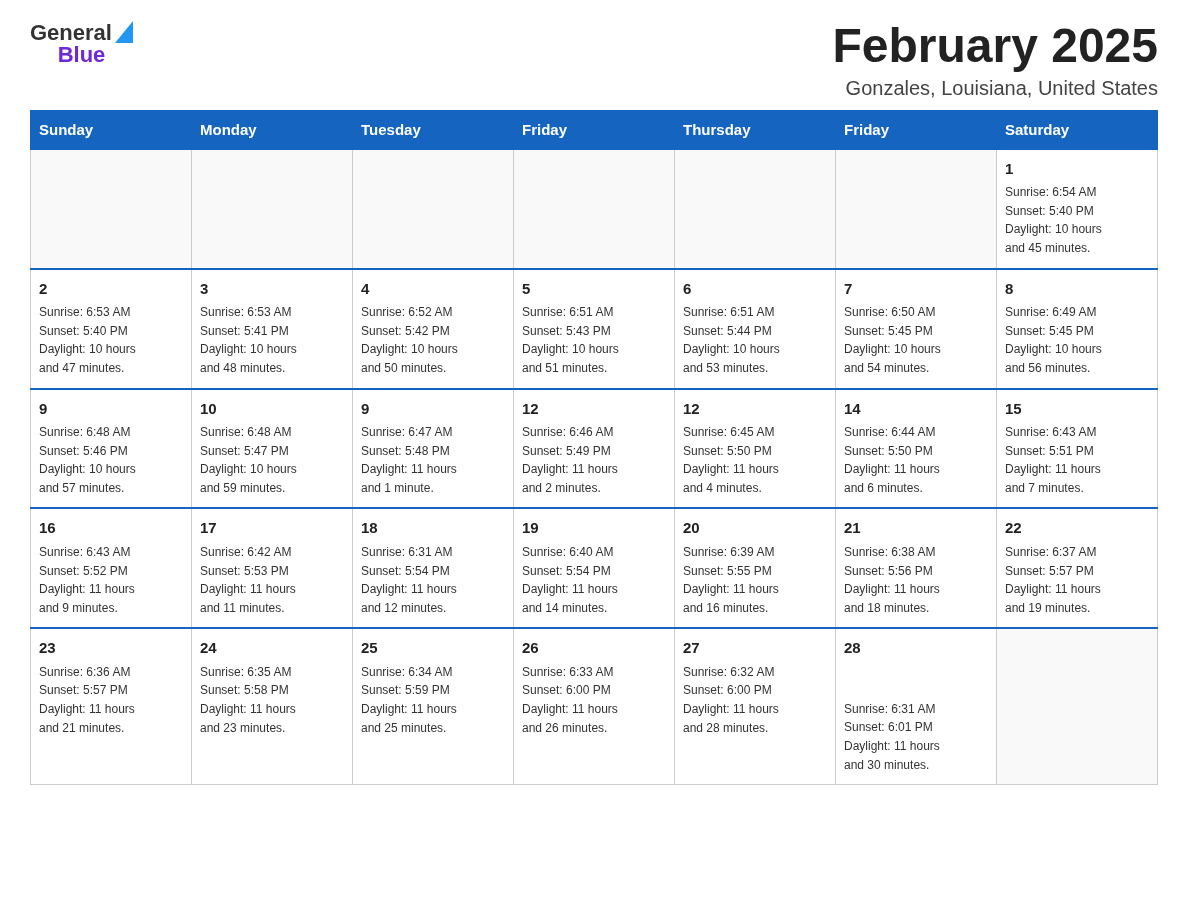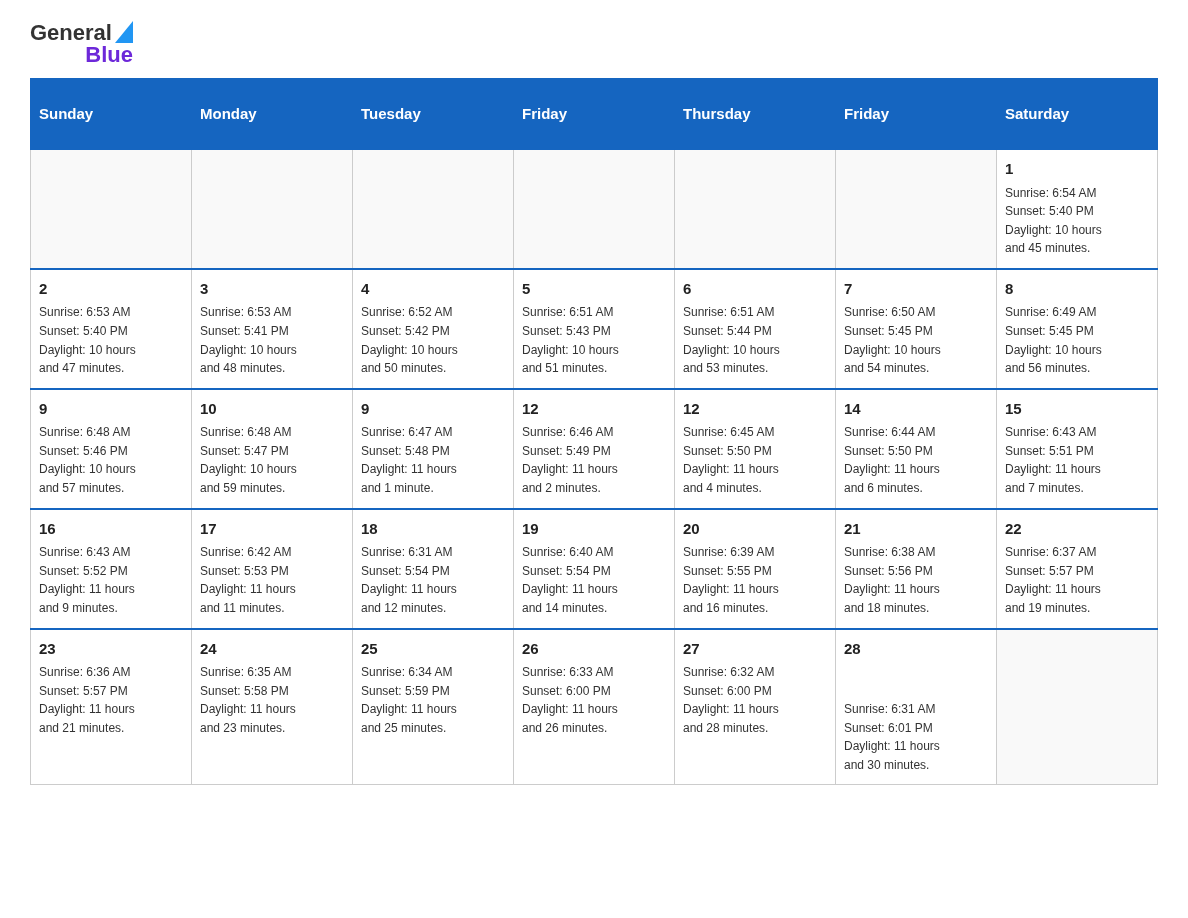--- a/index.html
+++ b/index.html
@@ -22,21 +22,21 @@
       color: #333;
     }
     .logo-text-blue {
       font-size: 22px;
       font-weight: bold;
       color: #6d28d9;
     }
     .logo-wrapper {
       display: flex;
       flex-direction: column;
-      align-items: flex-end;
+      align-items: center;
     }
     .logo-line1 {
       display: flex;
       align-items: center;
     }
     .title-block {
       text-align: right;
     }
     .month-title {
       font-size: 48px;
@@ -52,21 +52,21 @@
     .calendar {
       width: 100%;
       border-collapse: collapse;
       margin-top: 10px;
     }
     .calendar th {
       background-color: #1565C0;
       color: #fff;
       font-size: 15px;
       font-weight: bold;
-      padding: 26px 8px;
+      padding: 10px 8px;
       text-align: left;
       border: 1px solid #1565C0;
     }
     .calendar td {
       vertical-align: top;
       padding: 8px 8px 10px 8px;
       border: 1px solid #ccc;
       width: 14.28%;
       min-height: 110px;
       font-size: 13px;
@@ -97,20 +97,24 @@
 
 <div class="header">
   <div class="logo-wrapper">
     <div class="logo-line1">
       <span class="logo-text-general">General</span>
       <svg width="18" height="22" viewBox="0 0 18 22" style="margin-left:3px;margin-top:-2px;">
         <polygon points="0,22 18,22 18,0" fill="#2196F3"></polygon>
       </svg>
     </div>
     <span class="logo-text-blue" style="margin-top:-4px;margin-left:0;">Blue</span>
+  </div>
+  <div class="title-block">
+    <div class="month-title">February 2025</div>
+    <div class="location-title">Gonzales, Louisiana, United States</div>
   </div>
 </div>
 
 <table class="calendar">
   <thead>
     <tr>
       <th>Sunday</th>
       <th>Monday</th>
       <th>Tuesday</th>
       <th>Friday</th>

